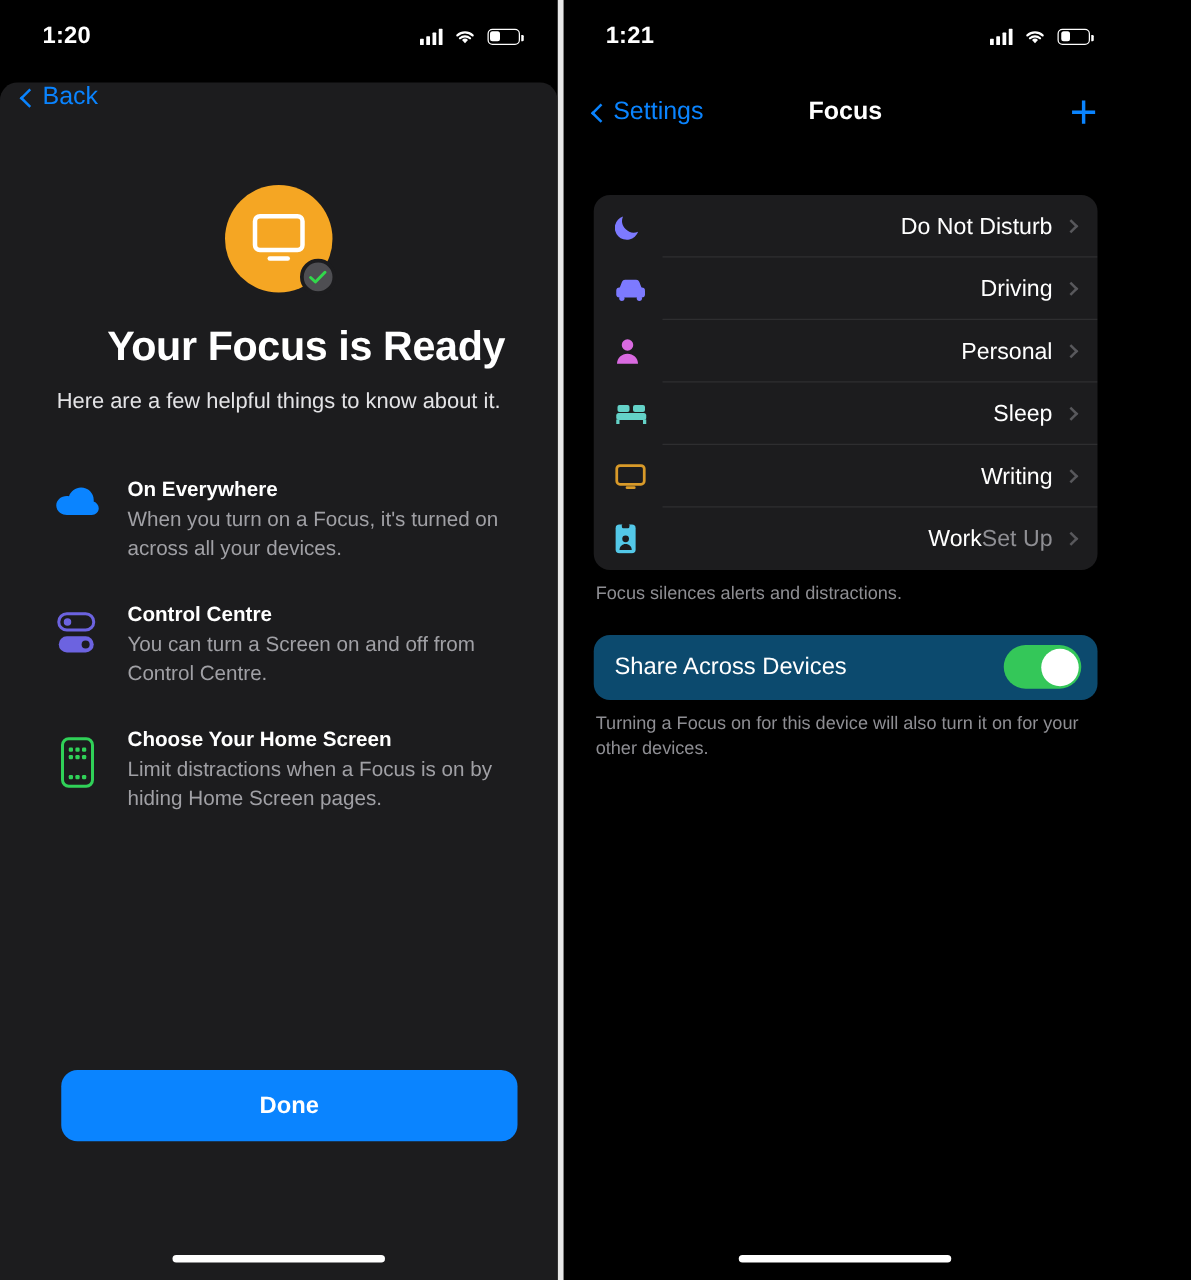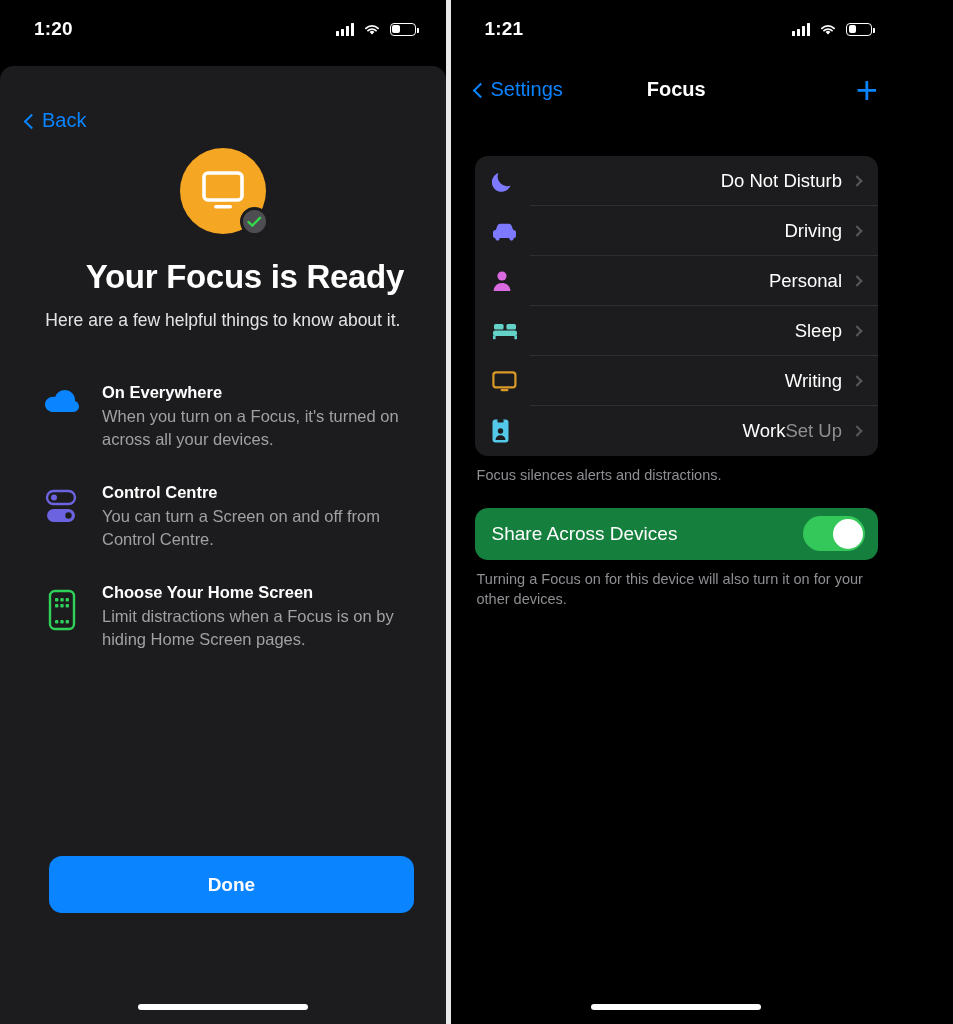--- a/index.html
+++ b/index.html
@@ -41,21 +41,21 @@
   .home-indicator {
     position:absolute; bottom:14px; left:50%; transform:translateX(-50%);
     width:170px; height:6px; background:#fff; border-radius:3px;
   }
 
   
   .sheet {
     position:absolute; top:66px; left:0; right:0; bottom:0;
     background:#1c1c1e; border-radius:14px 14px 0 0;
   }
-  .sheet-nav { height:66px; display:flex; align-items:flex-end; padding-left:26px; }
+  .sheet-nav { height:66px; display:flex; align-items:flex-start; padding-left:18px; }
   .back-btn { display:flex; align-items:center; gap:5px; color:#0a84ff;
               font-size:20px; cursor:pointer; }
   .chev-left { width:11px; height:11px; border-left:2.6px solid #0a84ff;
                border-bottom:2.6px solid #0a84ff; transform:rotate(45deg); margin-top:1px; }
 
   .hero { text-align:center; margin-top:16px; }
   .focus-badge { position:relative; width:86px; height:86px; margin:0 auto; }
   .focus-circle {
     width:86px; height:86px; border-radius:50%; background:#f5a623;
     display:flex; align-items:center; justify-content:center;
@@ -102,21 +102,21 @@
   .row-body { flex:1; display:flex; align-items:center; height:100%;
               padding-right:17px; border-bottom:1px solid #2e2e30; }
   .row:last-child .row-body { border-bottom:none; }
   .row-label { color:#fff; font-size:18.5px; flex:1; }
   .row-value { color:#8e8e93; font-size:18.5px; margin-right:11px; }
   .chev-right { width:8px; height:8px; border-right:2.1px solid #58585c;
                 border-top:2.1px solid #58585c; transform:rotate(45deg); }
 
   .footnote { color:#8e8e93; font-size:14.5px; margin:9px 26px 0 26px; line-height:1.42; }
 
-  .toggle-group { margin:22px 24px 0 24px; background:#15803d; border-radius:13px; }
+  .toggle-group { margin:22px 24px 0 24px; background:#0c4a6e; border-radius:13px; }
   .toggle-row { display:flex; align-items:center; height:52px; padding:0 13px 0 17px; }
   .toggle-label { color:#fff; font-size:19px; flex:1; }
   .switch { width:62px; height:35px; border-radius:18px; background:#34c759;
             position:relative; cursor:pointer; }
   .knob { position:absolute; top:2.5px; right:2.5px; width:30px; height:30px;
           border-radius:50%; background:#fff; }
 </style>
 </head>
 <body>
 

